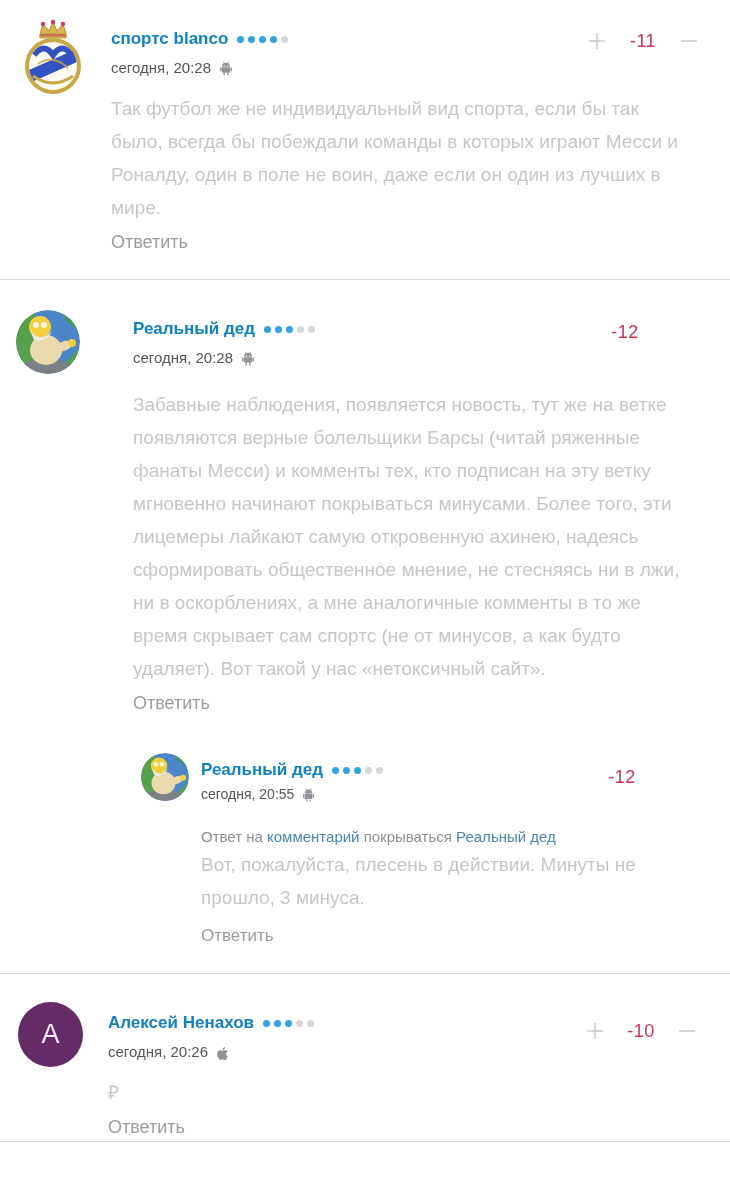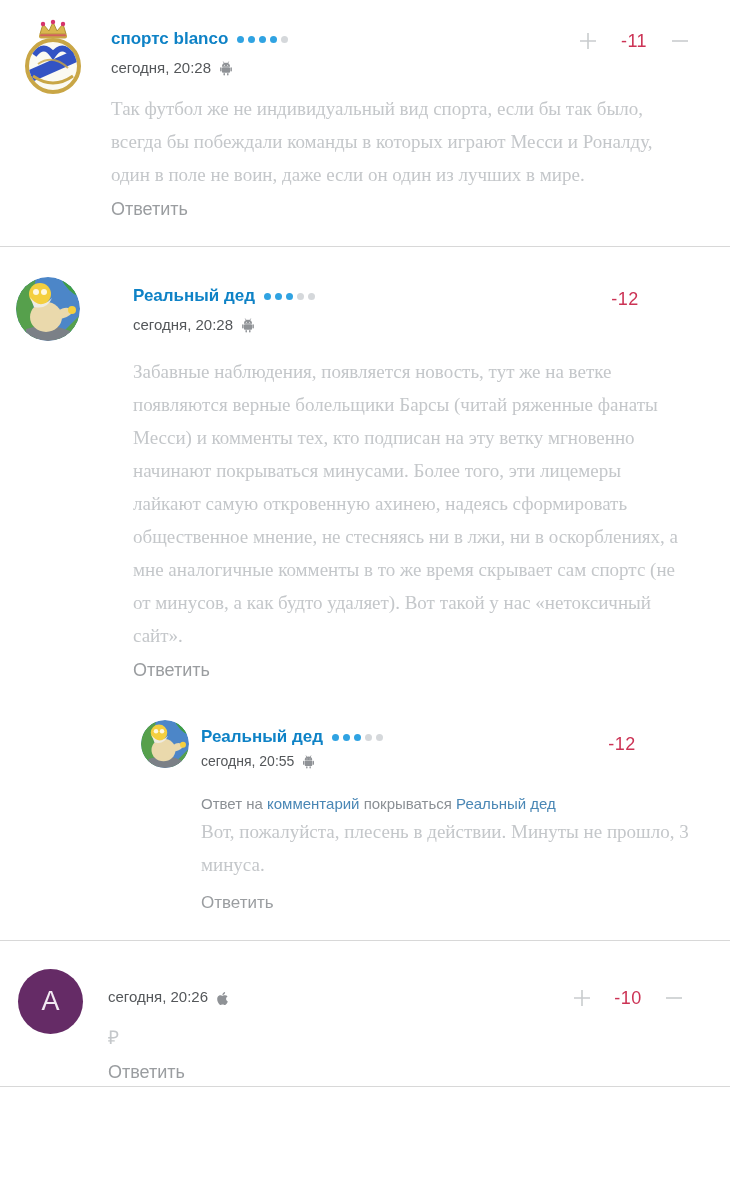--- a/index.html
+++ b/index.html
@@ -18,28 +18,28 @@
   .content-col{flex:1;min-width:0;margin-left:25px;}
   .c1 .content-col{margin-top:10px;}
   .c2 .content-col{margin-top:8px;}
   .c4 .content-col{margin-top:10px;}
   .header-row{display:flex;align-items:center;height:22px;}
   .username{color:var(--username-blue);font-size:17px;font-weight:bold;white-space:nowrap;cursor:pointer;}
   .dots{display:inline-flex;gap:4px;margin-left:9px;align-items:center;}
   .dot{width:7px;height:7px;border-radius:50%;background:var(--dot-inactive);display:inline-block;}
   .dot.active{background:var(--dot-active);}
   .date-row{margin-top:6px;height:20px;color:var(--date-gray);font-size:15px;display:flex;align-items:flex-end;gap:8px;}
-  .comment-text{margin-top:16px;font-size:19px;line-height:33px;color:var(--text-faded);font-family:Liberation Serif, serif;}
+  .comment-text{margin-top:16px;font-size:19px;line-height:33px;color:var(--text-faded);}
   .c2 .comment-text{margin-top:22px;}
   .reply{margin-top:8px;height:22px;font-size:18px;color:var(--reply-gray);display:inline-block;cursor:pointer;width:max-content;}
   .rating{position:absolute;display:flex;align-items:center;gap:12px;}
   .rating .score{font-size:18px;color:var(--rating-red);min-width:46px;text-align:center;letter-spacing:.5px;}
-  .c1 .rating{top:30px;right:39px;}
+  .c1 .rating{top:30px;right:30px;}
   .c2 .rating{top:42px;right:82px;}
-  .c4 .rating{top:46px;right:45px;}
+  .c4 .rating{top:46px;right:32px;}
   .vote{width:22px;height:22px;display:inline-flex;align-items:center;justify-content:center;cursor:pointer;}
   .divider{height:1px;background:var(--divider);}
   .div1{margin-top:25px;}
   .div2{margin-top:27px;}
   .div3{margin-top:2px;}
   
   .nested{display:flex;position:relative;margin-top:38px;margin-left:8px;}
   .avatar-col-sm{flex:0 0 48px;}
   .content-col-sm{flex:1;min-width:0;margin-left:12px;margin-top:6px;}
   .nested .header-row{height:22px;}
@@ -249,20 +249,30 @@
 
 <div class="divider div2"></div>
 
 <div class="comment c4">
   <div class="avatar-col">
     <div class="avatar-letter">
       <span>А</span>
     </div>
   </div>
   <div class="content-col">
+    <div class="header-row">
+      <span class="username">Алексей Ненахов</span>
+      <span class="dots">
+          <span class="dot active"></span>
+          <span class="dot active"></span>
+          <span class="dot active"></span>
+          <span class="dot"></span>
+          <span class="dot"></span>
+        </span>
+    </div>
     <div class="date-row">
       <span>сегодня, 20:26</span>
       <svg viewBox="0 0 16 16" width="13" height="13" fill="#8f9296">
         <path d="M11.182.008C11.148-.03 9.923.023 8.857 1.18c-1.066 1.156-.902 2.482-.878 2.516.024.034 1.52.087 2.475-1.258.955-1.345.762-2.391.728-2.43Zm3.314 11.733c-.048-.096-2.325-1.234-2.113-3.422.212-2.189 1.675-2.789 1.698-2.854.023-.065-.597-.79-1.254-1.157a3.692 3.692 0 0 0-1.563-.434c-.108-.003-.483-.095-1.254.116-.508.139-1.653.589-1.968.607-.316.018-1.256-.522-2.267-.665-.647-.125-1.333.131-1.824.328-.49.196-1.422.754-2.074 2.237-.652 1.482-.311 3.83-.067 4.56.244.729.625 1.924 1.273 2.796.576.984 1.34 1.667 1.659 1.899.319.232 1.219.386 1.843.067.502-.308 1.408-.485 1.766-.472.357.013 1.061.154 1.782.539.571.197 1.111.115 1.652-.105.541-.221 1.324-1.059 2.238-2.758.347-.79.505-1.217.473-1.282Z"></path>
       </svg>
     </div>
     <div class="comment-text">₽</div>
     <div class="reply">Ответить</div>
   </div>
   <div class="rating">

